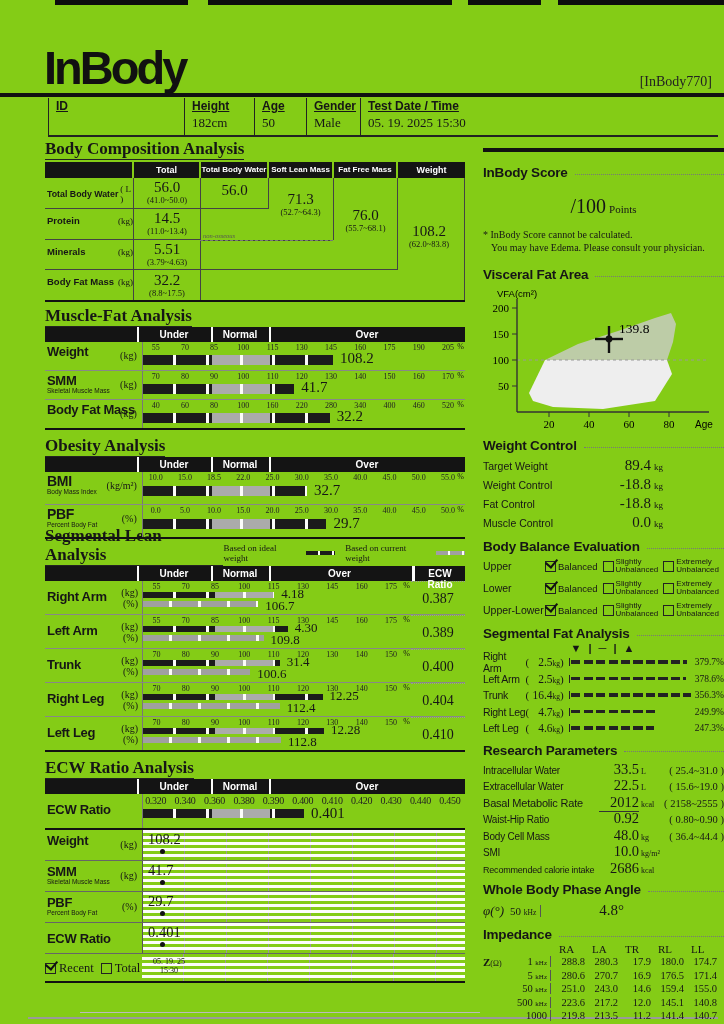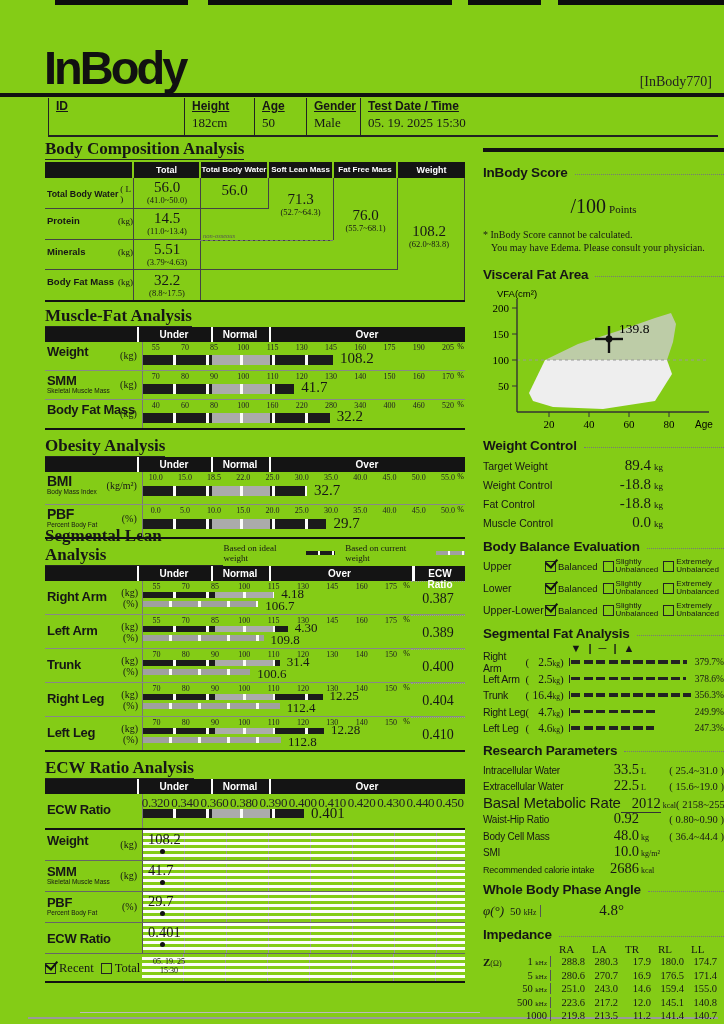--- a/index.html
+++ b/index.html
@@ -50,21 +50,21 @@
   
   .brow{display:flex;border-bottom:1px solid #888;}
   .rlabel{width:97px;position:relative;box-sizing:border-box;padding:3px 4px 0 2px;}
   .rl-name{font:bold 13px "Liberation Sans",sans-serif;letter-spacing:-0.3px;display:block;line-height:13px;}
   .rl-sub{font:6.5px "Liberation Sans",sans-serif;display:block;line-height:7px;}
   .rl-unit{position:absolute;right:5px;top:8px;font:10px "Liberation Serif",serif;}
   .rscale{position:relative;border-left:1px solid #777;}
   .mf .rscale{width:323px;height:28px;}
   .ticksrow{position:absolute;left:0;top:1px;width:100%;height:9px;}
   .tick{position:absolute;top:0;transform:translateX(-50%);font:8px "Liberation Serif",serif;color:#222;white-space:nowrap;}
-  .ecwsec .tick{font-size:13px;letter-spacing:-0.3px;}
+  .ecwsec .tick{font-size:10px;letter-spacing:-0.3px;}
   .pctsign{position:absolute;right:1px;top:0;font:8px "Liberation Serif",serif;}
   .btrack{position:absolute;left:0;width:100%;}
   .mf .btrack{top:13px;height:10px;}
   .bar{position:absolute;left:0;top:0;height:100%;}
   .bar.dark{background:repeating-linear-gradient(90deg,#1b1b1b 0 30px,#fcfcfa 30px 33px);}
   .bar.gray{background:repeating-linear-gradient(90deg,#a0a0a0 0 26px,#fcfcfa 26px 29px);}
   .nzone{position:absolute;top:0;height:100%;left:21.5%;width:18%;background:repeating-linear-gradient(90deg,#ababab 0 28px,#fcfcfa 28px 31px);}
   .sl .nzone{left:27%;width:21.5%;}
   .bval{position:absolute;font:15px "Liberation Serif",serif;white-space:nowrap;}
   .mf .bval{top:8px;}
@@ -944,21 +944,21 @@
         <span class="un">L</span>
         <span class="rg">( 25.4~31.0 )</span>
       </div>
       <div class="res-row">
         <span class="l">Extracellular Water</span>
         <span class="v">22.5</span>
         <span class="un">L</span>
         <span class="rg">( 15.6~19.0 )</span>
       </div>
       <div class="res-row">
-        <span class="l" style="font-size:15px;">Basal Metabolic Rate</span>
+        <span class="l" style="font-size:11px;">Basal Metabolic Rate</span>
         <span class="v u-line">2012</span>
         <span class="un">kcal</span>
         <span class="rg">( 2158~2555 )</span>
       </div>
       <div class="res-row">
         <span class="l">Waist-Hip Ratio</span>
         <span class="v">0.92</span>
         <span class="un"></span>
         <span class="rg">( 0.80~0.90 )</span>
       </div>

